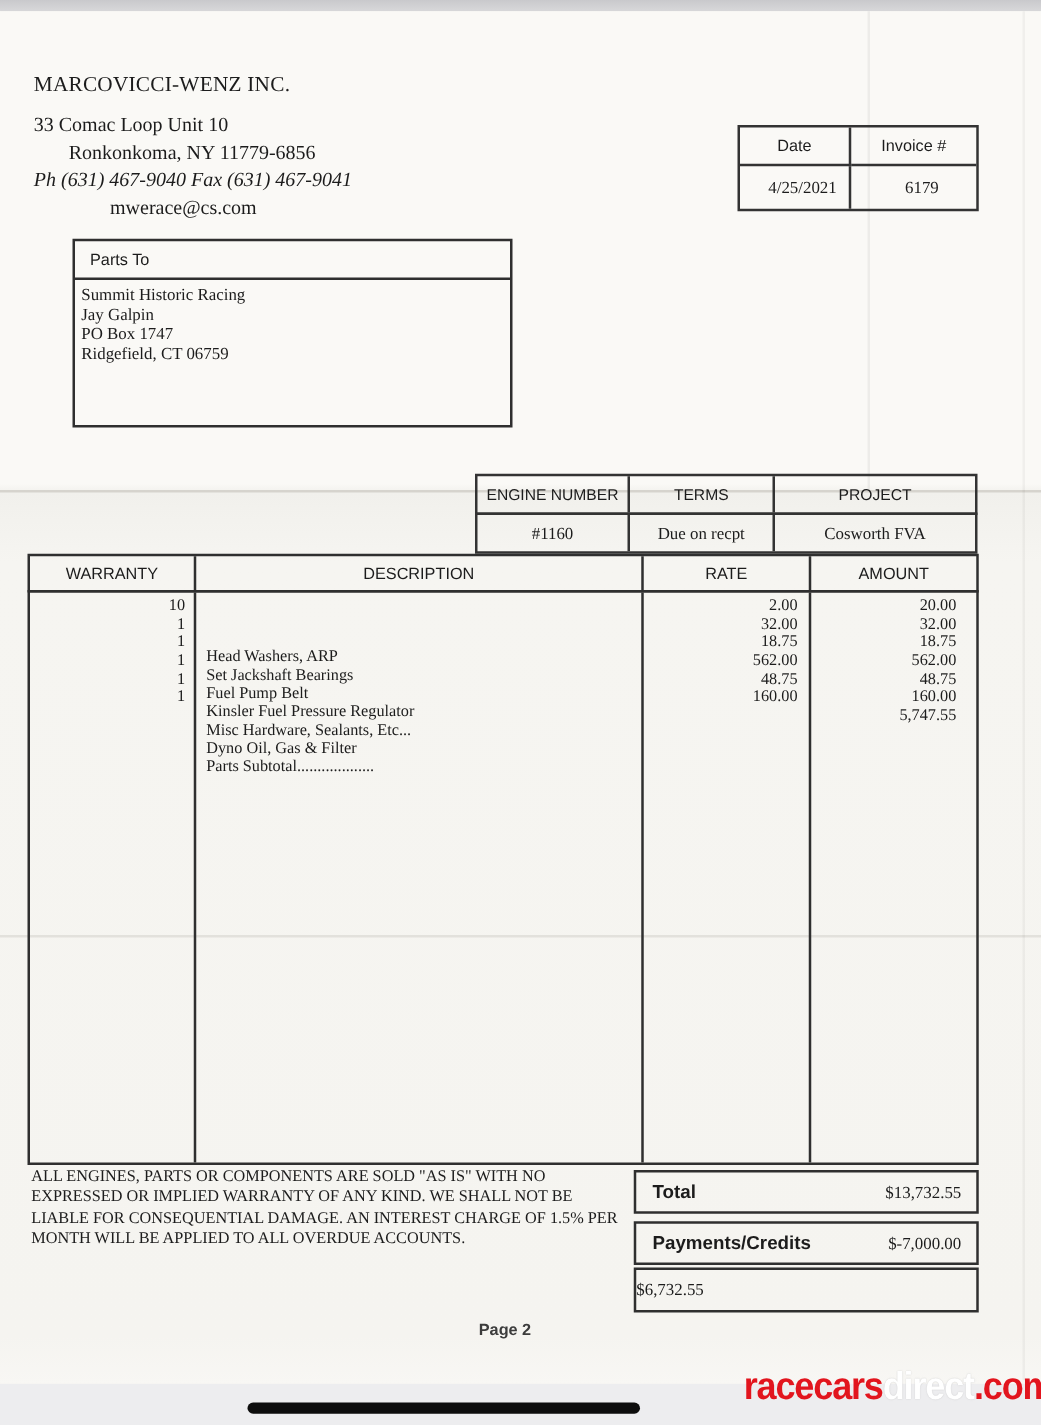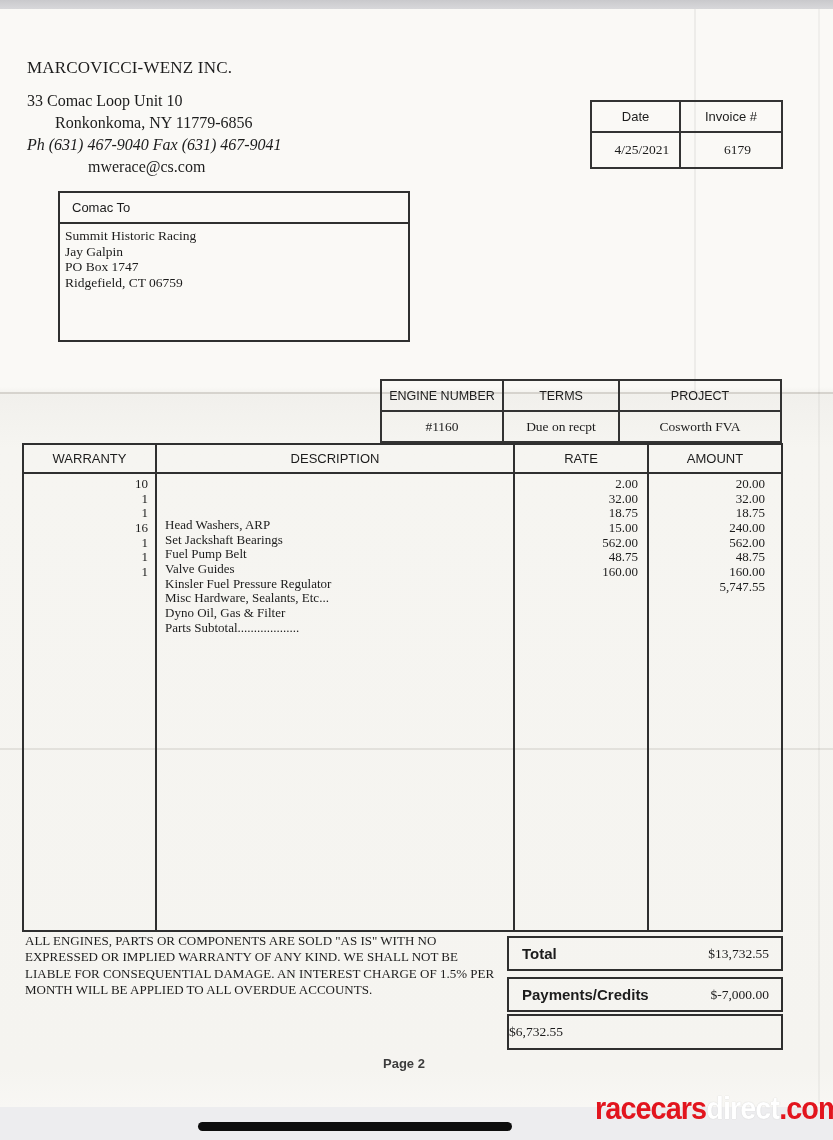--- a/index.html
+++ b/index.html
@@ -111,21 +111,21 @@
   <div class="abs company-email">mwerace@cs.com</div>
 
   <div class="abs meta-box sans">
     <div class="meta-cell mc-h1">Date</div>
     <div class="meta-cell mc-h2">Invoice #</div>
     <div class="meta-cell mc-v1 meta-val">4/25/2021</div>
     <div class="meta-cell meta-val">6179</div>
   </div>
 
   <div class="abs billto-box">
-    <div class="billto-head sans">Comac To</div>
+    <div class="billto-head sans">Parts To</div>
     <div class="billto-lines" id="billto-lines">
         <div>Summit Historic Racing</div>
         <div>Jay Galpin</div>
         <div>PO Box 1747</div>
         <div>Ridgefield, CT 06759</div>
       </div>
   </div>
 
   <div class="abs job-head sans">
     <div class="job-cell b">ENGINE NUMBER</div>
@@ -161,26 +161,20 @@
           <div class="rate">32.00</div>
           <div class="amt">32.00</div>
         </div>
         <div class="irow">
           <div class="qty">1</div>
           <div class="desc">Fuel Pump Belt</div>
           <div class="rate">18.75</div>
           <div class="amt">18.75</div>
         </div>
         <div class="irow">
-          <div class="qty">16</div>
-          <div class="desc">Valve Guides</div>
-          <div class="rate">15.00</div>
-          <div class="amt">240.00</div>
-        </div>
-        <div class="irow">
           <div class="qty">1</div>
           <div class="desc">Kinsler Fuel Pressure Regulator</div>
           <div class="rate">562.00</div>
           <div class="amt">562.00</div>
         </div>
         <div class="irow">
           <div class="qty">1</div>
           <div class="desc">Misc Hardware, Sealants, Etc...</div>
           <div class="rate">48.75</div>
           <div class="amt">48.75</div>

